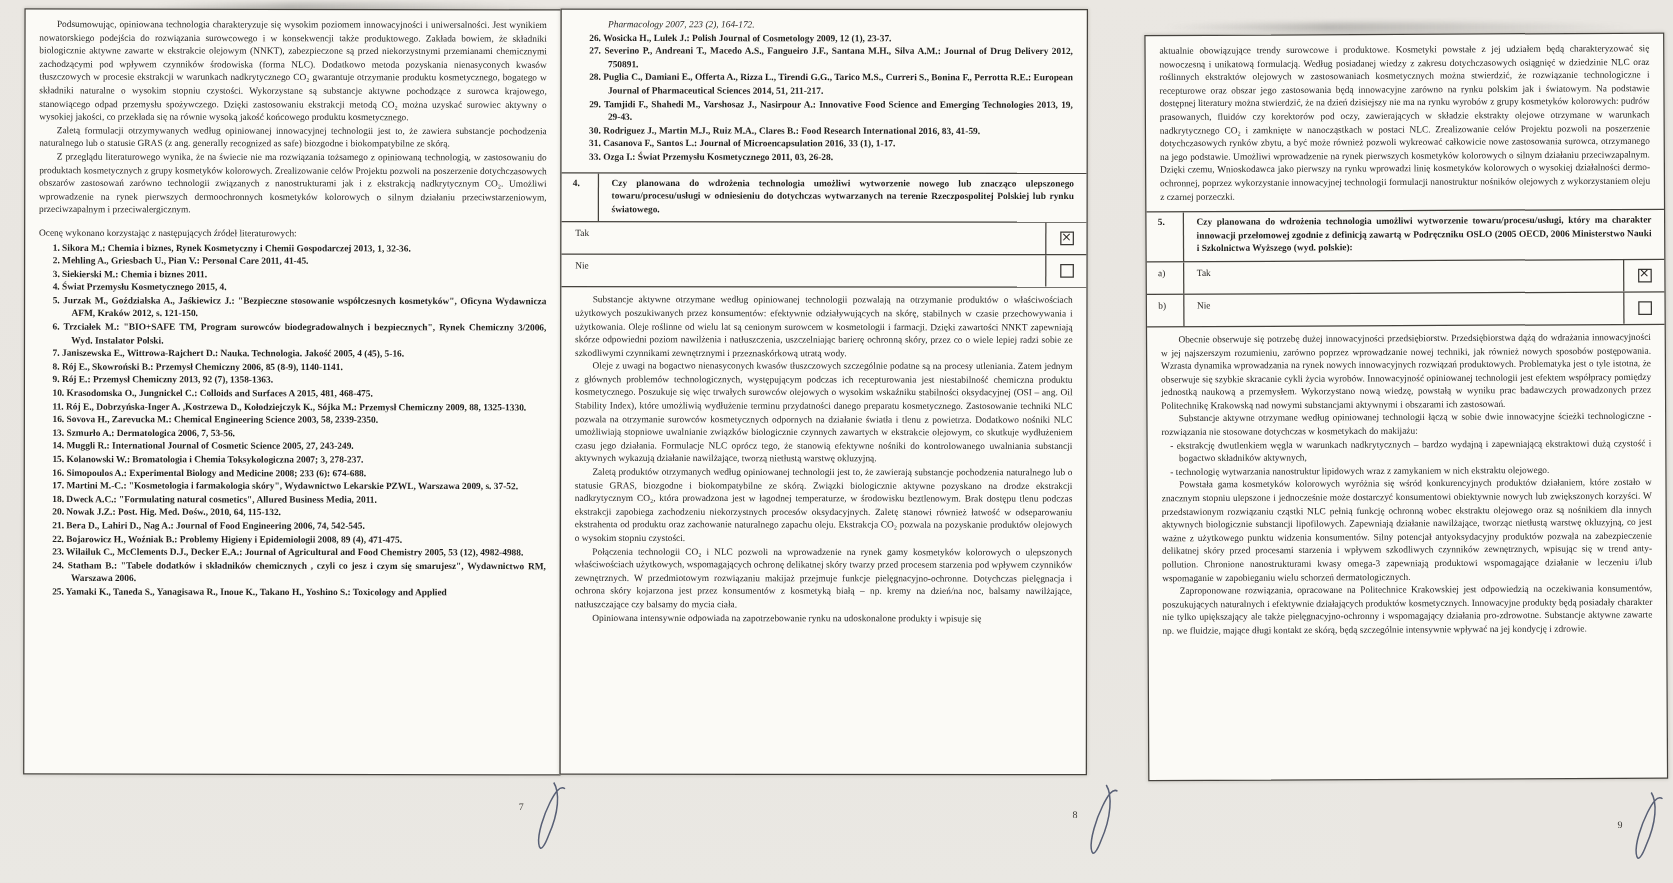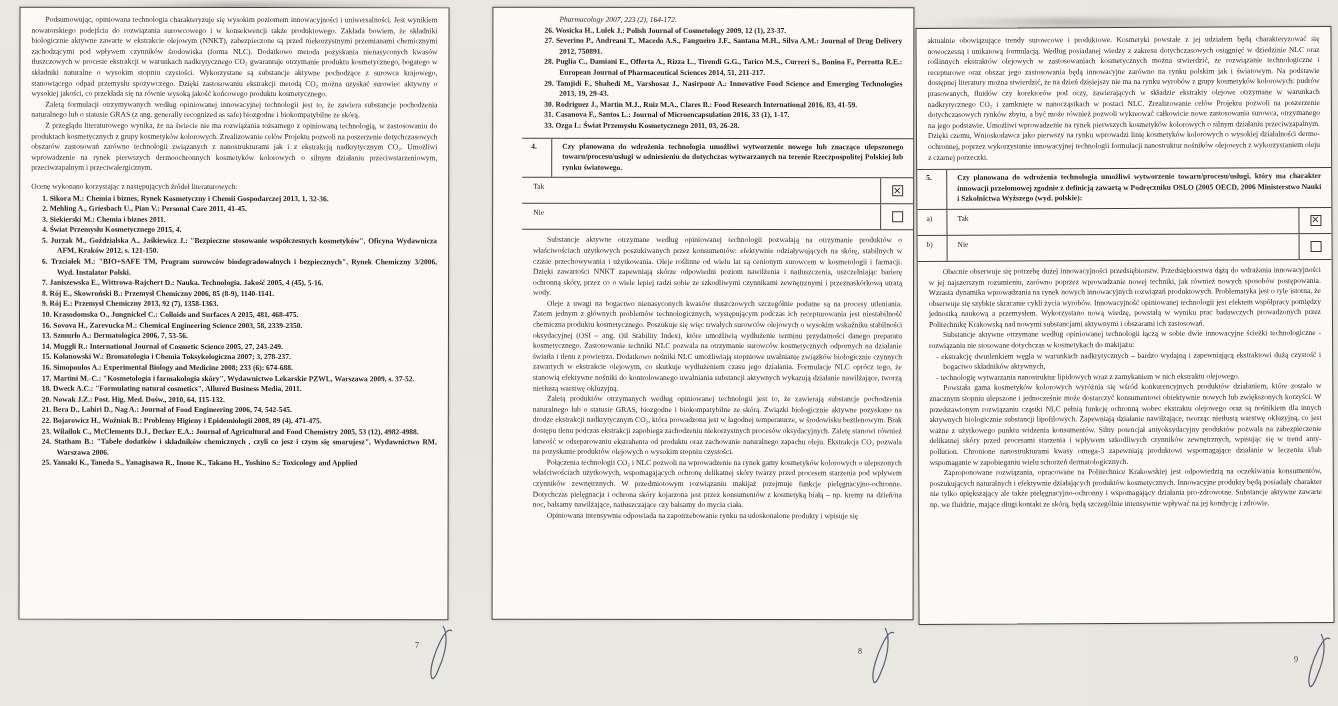--- a/index.html
+++ b/index.html
@@ -63,39 +63,40 @@
           <p class="ref">1.  Sikora M.: Chemia i biznes, Rynek Kosmetyczny i Chemii Gospodarczej 2013, 1, 32-36.</p>
           <p class="ref">2.  Mehling A., Griesbach U., Pian V.: Personal Care 2011, 41-45.</p>
           <p class="ref">3.  Siekierski M.: Chemia i biznes 2011.</p>
           <p class="ref">4.  Świat Przemysłu Kosmetycznego 2015, 4.</p>
           <p class="ref">5.  Jurzak M., Goździalska A., Jaśkiewicz J.: "Bezpieczne stosowanie współczesnych kosmetyków", Oficyna Wydawnicza AFM, Kraków 2012, s. 121-150.</p>
           <p class="ref">6.  Trzciałek M.: "BIO+SAFE TM, Program surowców biodegradowalnych i bezpiecznych", Rynek Chemiczny 3/2006, Wyd. Instalator Polski.</p>
           <p class="ref">7.  Janiszewska E., Wittrowa-Rajchert D.: Nauka. Technologia. Jakość 2005, 4 (45), 5-16.</p>
           <p class="ref">8.  Rój E., Skowroński B.: Przemysł Chemiczny 2006, 85 (8-9), 1140-1141.</p>
           <p class="ref">9.  Rój E.: Przemysł Chemiczny 2013, 92 (7), 1358-1363.</p>
           <p class="ref">10. Krasodomska O., Jungnickel C.: Colloids and Surfaces A 2015, 481, 468-475.</p>
+          <p class="ref">11. Rój E., Dobrzyńska-Inger A. ,Kostrzewa D., Kołodziejczyk K., Sójka M.: Przemysł Chemiczny 2009, 88, 1325-1330.</p>
           <p class="ref">16. Sovova H., Zarevucka M.: Chemical Engineering Science 2003, 58, 2339-2350.</p>
           <p class="ref">13. Szmurło A.: Dermatologica 2006, 7, 53-56.</p>
           <p class="ref">14. Muggli R.: International Journal of Cosmetic Science 2005, 27, 243-249.</p>
           <p class="ref">15. Kolanowski W.: Bromatologia i Chemia Toksykologiczna 2007; 3, 278-237.</p>
           <p class="ref">16. Simopoulos A.: Experimental Biology and Medicine 2008; 233 (6): 674-688.</p>
           <p class="ref">17. Martini M.-C.: "Kosmetologia i farmakologia skóry", Wydawnictwo Lekarskie PZWL, Warszawa 2009, s. 37-52.</p>
           <p class="ref">18. Dweck A.C.: "Formulating natural cosmetics", Allured Business Media, 2011.</p>
           <p class="ref">20. Nowak J.Z.: Post. Hig. Med. Dośw., 2010, 64, 115-132.</p>
           <p class="ref">21. Bera D., Lahiri D., Nag A.: Journal of Food Engineering 2006, 74, 542-545.</p>
           <p class="ref">22. Bojarowicz H., Woźniak B.: Problemy Higieny i Epidemiologii 2008, 89 (4), 471-475.</p>
           <p class="ref">23. Wilailuk C., McClements D.J., Decker E.A.: Journal of Agricultural and Food Chemistry 2005, 53 (12), 4982-4988.</p>
           <p class="ref">24. Statham B.: "Tabele dodatków i składników chemicznych , czyli co jesz i czym się smarujesz", Wydawnictwo RM, Warszawa 2006.</p>
           <p class="ref">25. Yamaki K., Taneda S., Yanagisawa R., Inoue K., Takano H., Yoshino S.: Toxicology and Applied</p>
         </div>
       </div>
     </div>
   </div>
 
-  <div class="page" style="left:492px;top:7px;width:422px;height:613px;transform:rotate(0.08deg);padding-left:29px;">
+  <div class="page" style="left:448px;top:7px;width:422px;height:613px;transform:rotate(0.08deg);">
     <div class="page-inner">
       <div class="txt">
         <p class="ref-cont">Pharmacology 2007, 223 (2), 164-172.</p>
         <div class="refs">
           <p class="ref">26. Wosicka H., Lulek J.: Polish Journal of Cosmetology 2009, 12 (1), 23-37.</p>
           <p class="ref">27. Severino P., Andreani T., Macedo A.S., Fangueiro J.F., Santana M.H., Silva A.M.: Journal of Drug Delivery 2012, 750891.</p>
           <p class="ref">28. Puglia C., Damiani E.,  Offerta A., Rizza L., Tirendi G.G., Tarico M.S., Curreri S., Bonina F., Perrotta R.E.: European Journal of Pharmaceutical Sciences 2014, 51, 211-217.</p>
           <p class="ref">29. Tamjidi F., Shahedi M., Varshosaz J., Nasirpour A.: Innovative Food Science and Emerging Technologies 2013, 19, 29-43.</p>
           <p class="ref">30. Rodriguez J., Martin M.J., Ruiz M.A., Clares B.: Food Research International 2016, 83, 41-59.</p>
           <p class="ref">31. Casanova F., Santos L.: Journal of Microencapsulation 2016, 33 (1), 1-17.</p>

